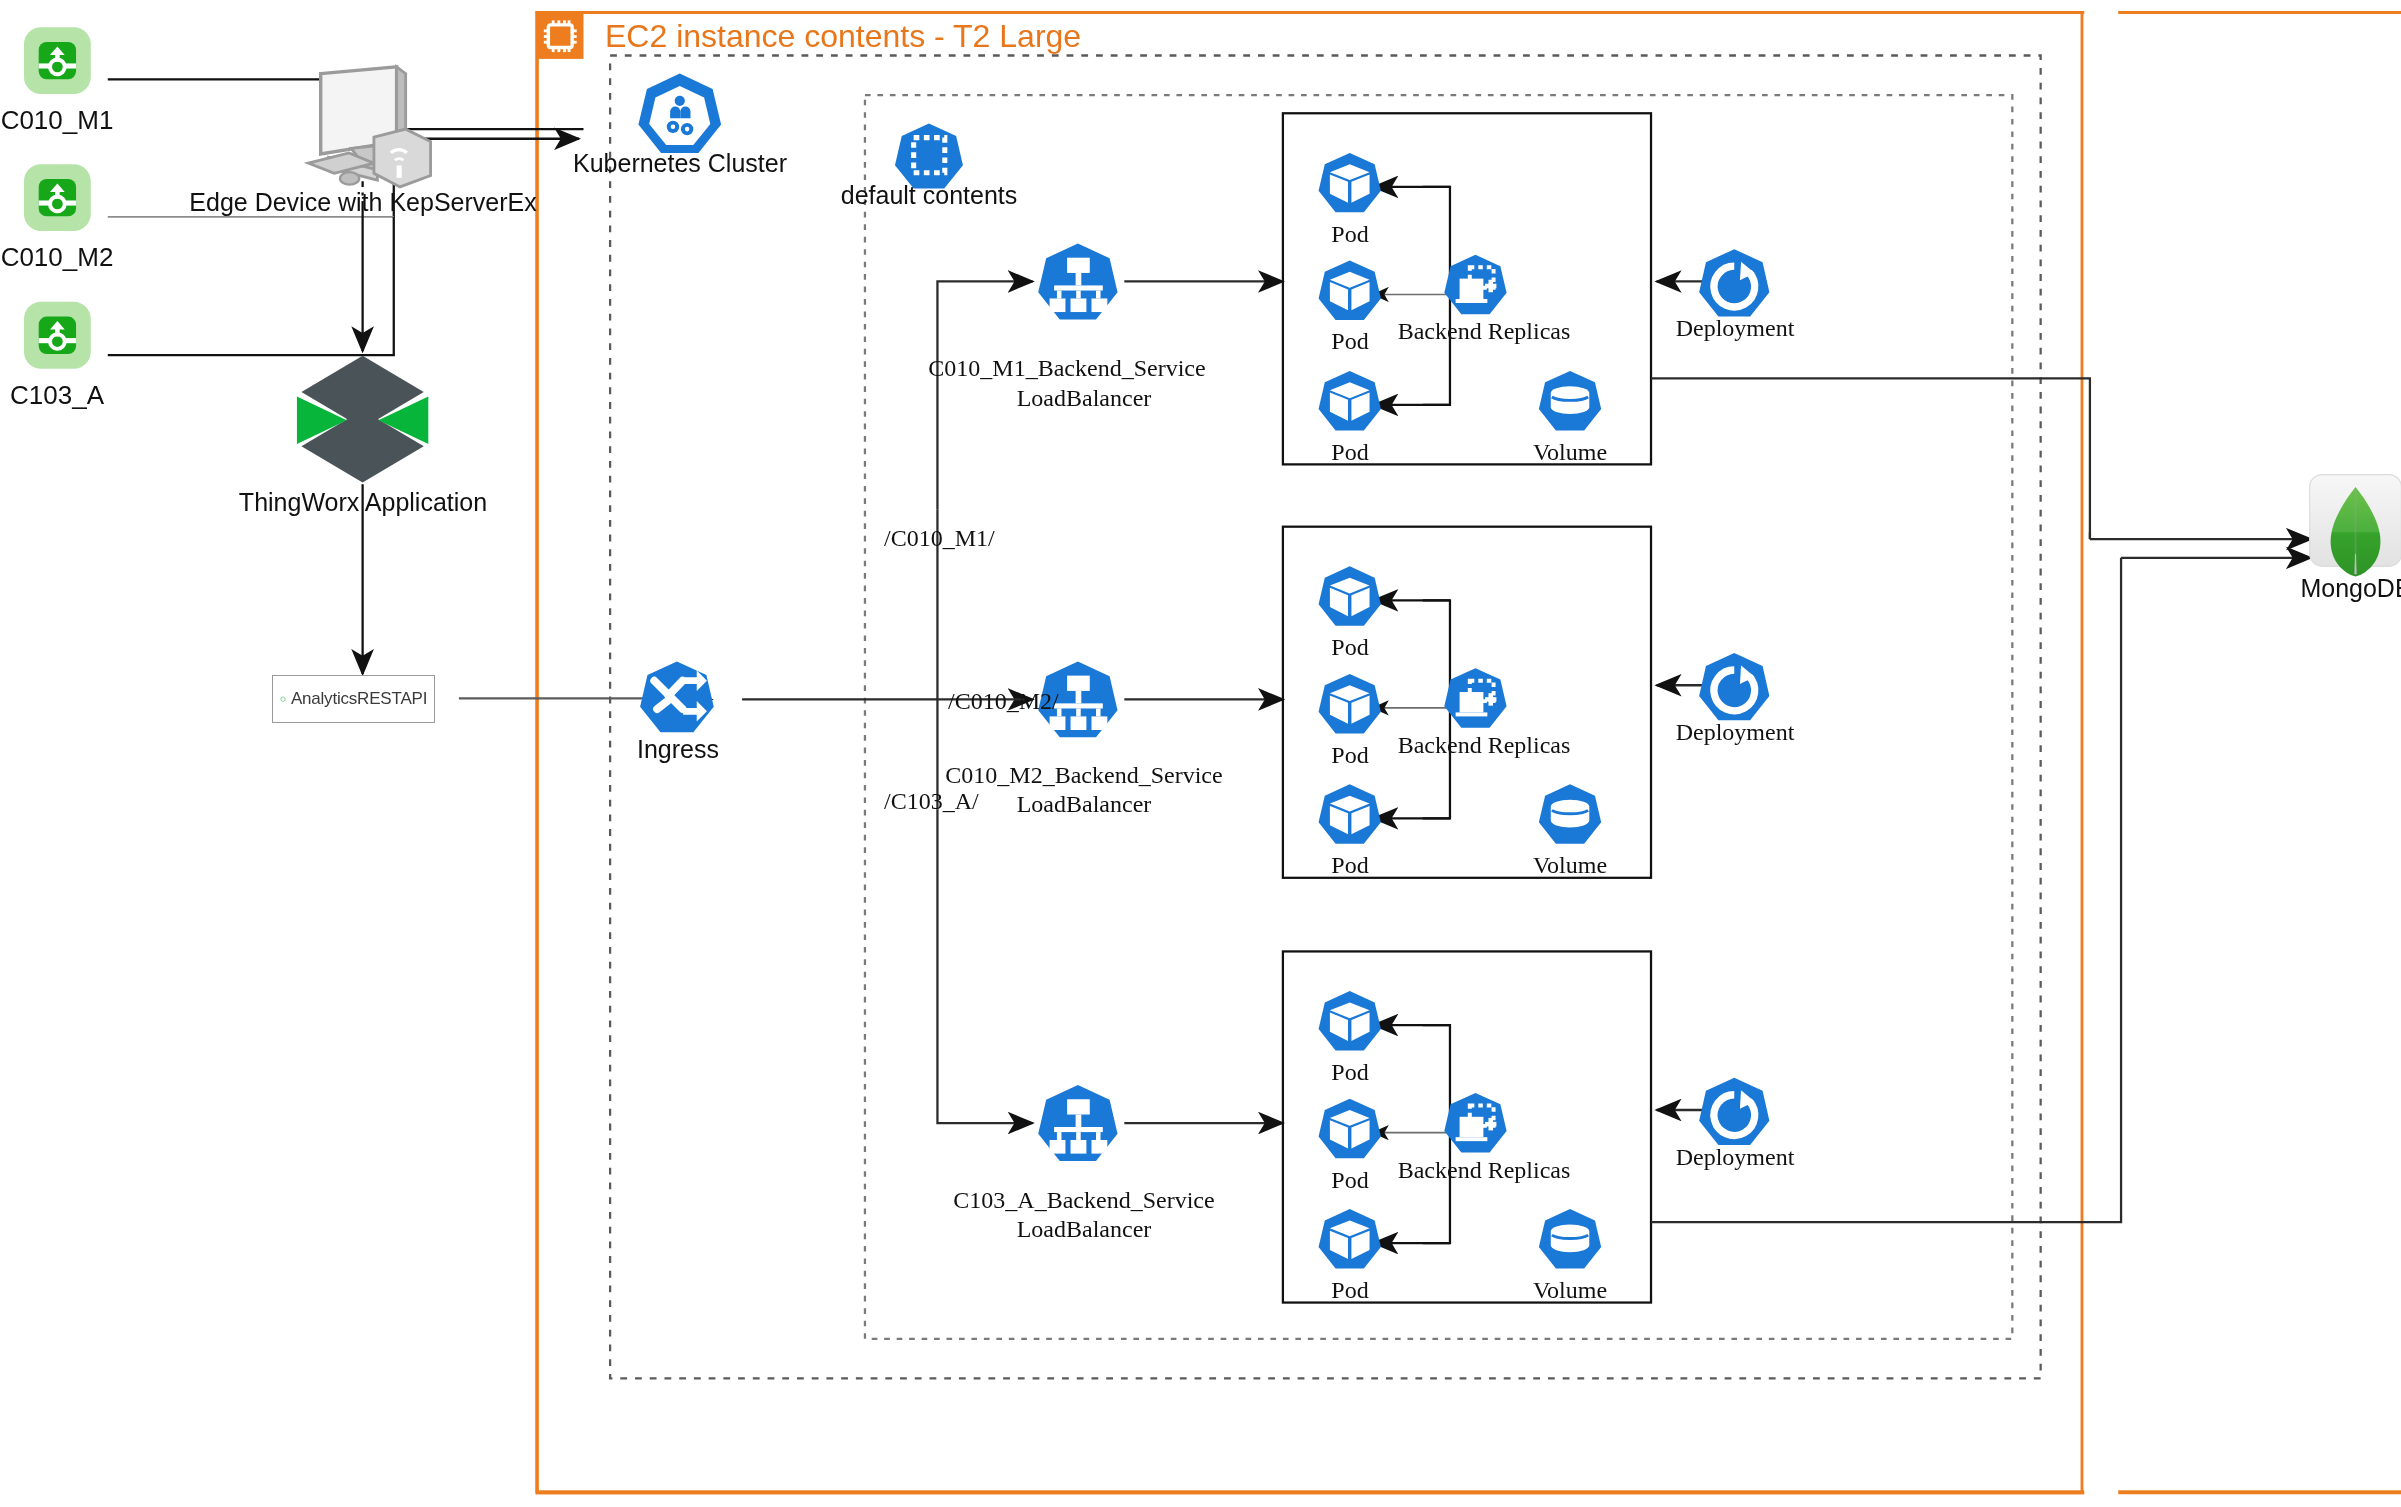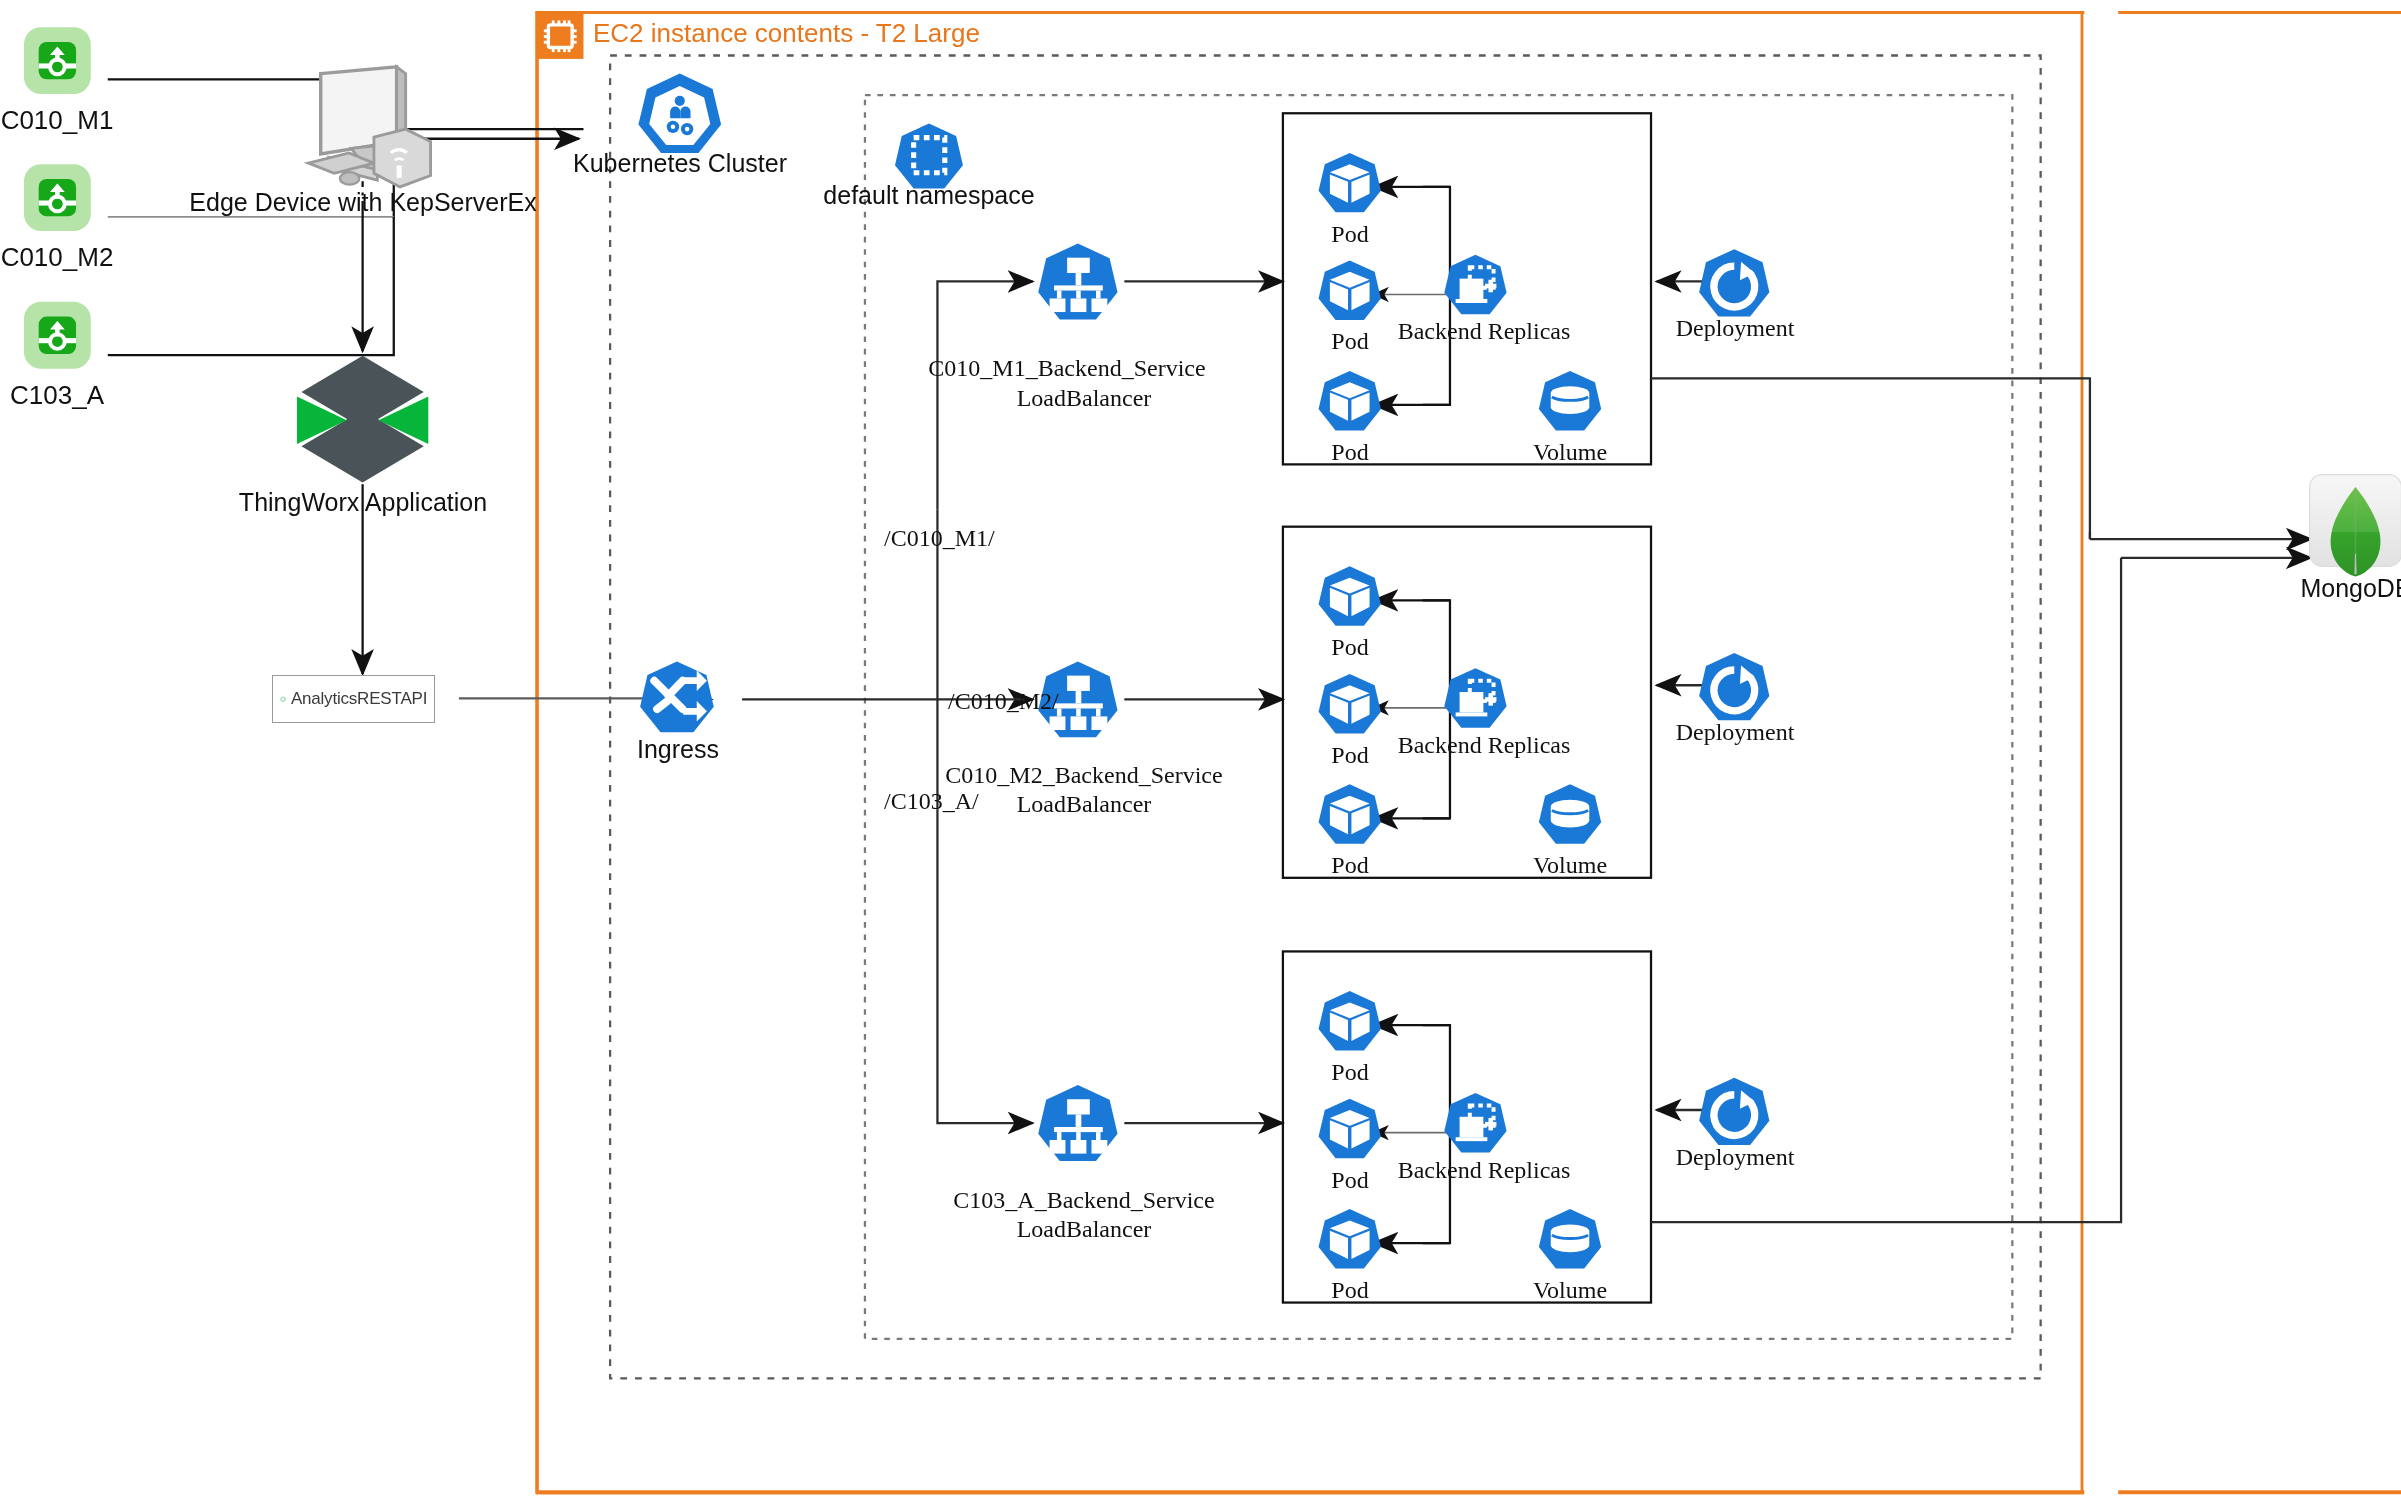--- a/index.html
+++ b/index.html
@@ -6,21 +6,21 @@
   html,body{margin:0;padding:0;background:#ffffff;}
   body{font-family:"Liberation Sans", sans-serif;}
   #stage{position:relative;width:2401px;height:1507px;background:#fff;overflow:hidden;}
   svg.layer{position:absolute;left:0;top:0;width:2401px;height:1507px;pointer-events:none;}
   .lbl{position:absolute;font-family:"Liberation Sans", sans-serif;color:#111;
        text-align:left;line-height:1.22;white-space:pre;}
   .lbl-c{transform:translateX(-50%);}
   .f42{font-size:24px;font-family:Liberation Serif, serif;}
   .f44{font-size:25px;}
   .f46{font-size:26px;}
-  .ec2-title{position:absolute;font-size:26px;color:#E8761B;font-family:"Liberation Sans", sans-serif;font-weight:400;}
+  .ec2-title{position:absolute;font-size:32px;color:#E8761B;font-family:"Liberation Sans", sans-serif;font-weight:400;margin-left:12px;}
   .api-box{position:absolute;background:#fff;border:1.7px solid #9a9a9a;
            display:flex;align-items:center;gap:5px;padding:0 6.8px;box-sizing:border-box;}
   .api-box span.t{font-size:17px;color:#3b3b3b;font-family:"Liberation Sans",sans-serif;letter-spacing:-0.2px;}
 </style>
 </head>
 <body>
 
 <div id="stage">
 
   <svg class="layer" viewBox="0 0 4239 2661">
@@ -375,21 +375,21 @@
   <div class="lbl lbl-c f44" style="left:363px;top:467px;margin-top:20px;">ThingWorx Application</div>
 
   <div class="api-box" style="left:272px;top:675px;width:163px;height:48px;">
     <svg width="20.4" height="20.4" viewBox="0 0 36 36">
       <path d="M18,4 L30,11 L30,25 L18,32 L6,25 L6,11 z" fill="none" stroke="#21B34A" stroke-width="3.2"></path>
     </svg>
     <span class="t">AnalyticsRESTAPI</span>
   </div>
 
   <div class="lbl lbl-c f44" style="left:680px;top:148px;">Kubernetes Cluster</div>
-  <div class="lbl lbl-c f44" style="left:929px;top:180px;">default namespace</div>
+  <div class="lbl lbl-c f44" style="left:929px;top:180px;">default contents</div>
   <div class="lbl lbl-c f44" style="left:678px;top:734px;">Ingress</div>
 
   <div class="lbl f42" style="left:884px;top:524px;">/C010_M1/</div>
   <div class="lbl f42" style="left:948px;top:687px;">/C010_M2/</div>
   <div class="lbl f42" style="left:884px;top:787px;">/C103_A/</div>
 
   <div class="lbl lbl-c f42" style="left:1067px;top:354px;">C010_M1_Backend_Service</div>
   <div class="lbl lbl-c f42" style="left:1084px;top:384px;">LoadBalancer</div>
   <div class="lbl lbl-c f42" style="left:1350px;top:220px;">Pod</div>
   <div class="lbl lbl-c f42" style="left:1350px;top:327px;">Pod</div>

